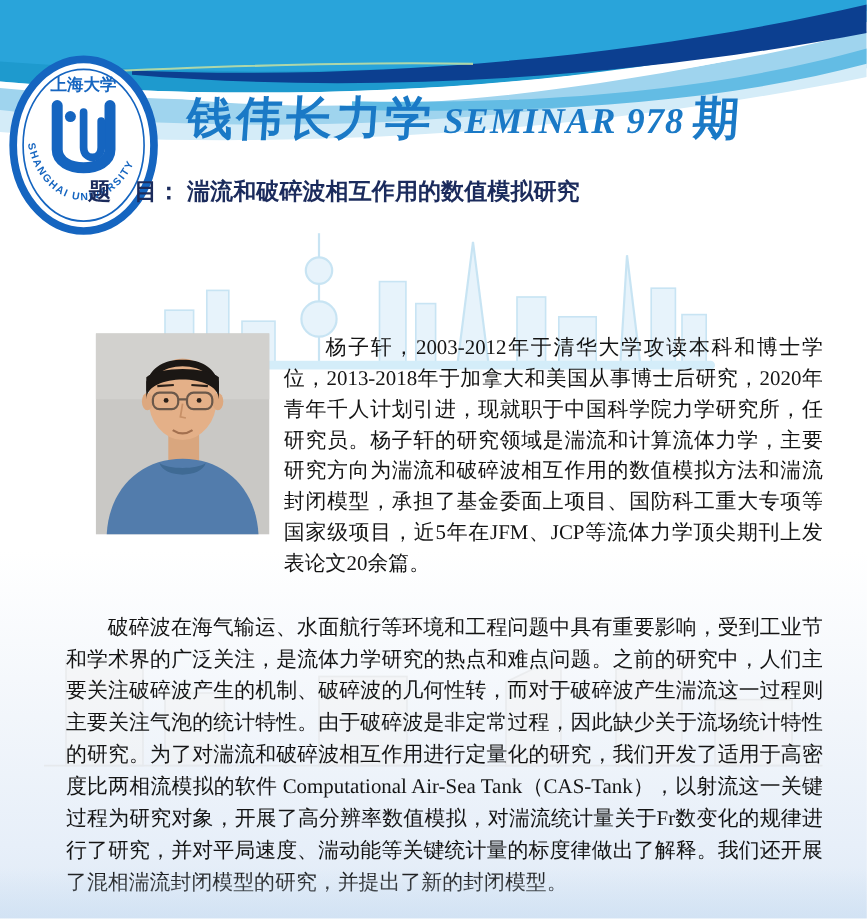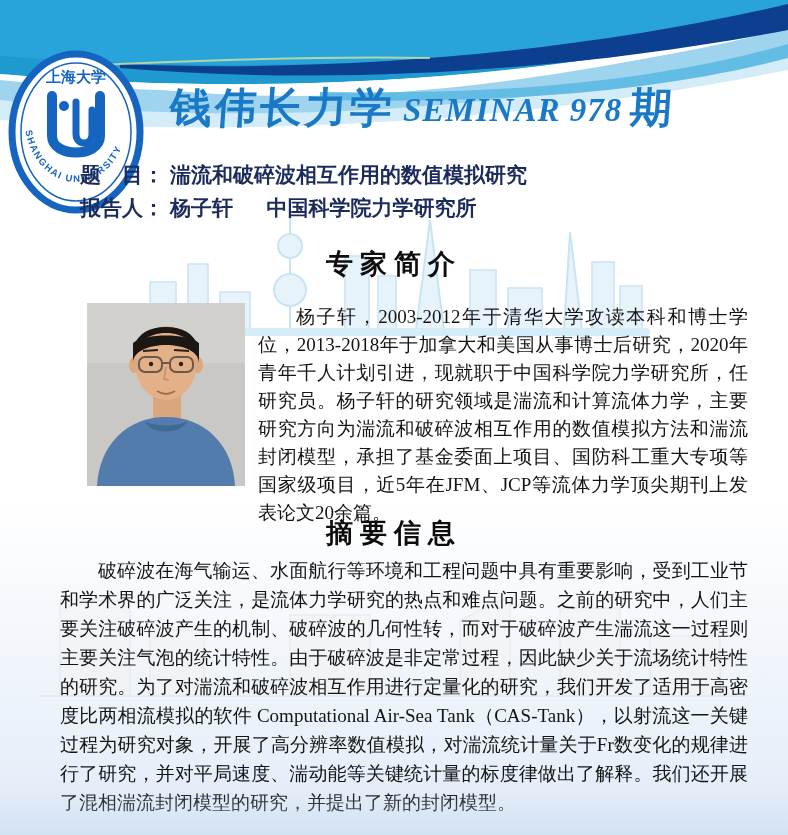--- a/index.html
+++ b/index.html
@@ -105,23 +105,20 @@
   <div class="main-title">
     <span class="title-cn">钱伟长力学</span>
     <span class="title-en"><span>SEMINAR</span> <span>978</span></span>
     <span class="title-cn">期</span>
   </div>
 
   <div class="talk-info">
     <div class="talk-line">
       <span class="talk-label">题　目：</span><span>湍流和破碎波相互作用的数值模拟研究</span>
     </div>
-    <div class="talk-line">
-      <span class="talk-label">报告人：</span><span>杨子轩</span><span class="affiliation">中国科学院力学研究所</span>
-    </div>
   </div>
 
   <div class="skyline-cyan">
     <svg width="510" height="140" viewBox="0 0 510 140" xmlns="http://www.w3.org/2000/svg">
       <g fill="#e3f2fb" stroke="#bfe0f2" stroke-width="1.5">
         <rect x="10" y="78" width="26" height="48"></rect>
         <rect x="48" y="60" width="20" height="66"></rect>
         <rect x="80" y="88" width="30" height="38"></rect>
         <rect x="205" y="52" width="24" height="74"></rect>
         <rect x="238" y="72" width="18" height="54"></rect>
@@ -148,21 +145,20 @@
         <rect x="110" y="70" width="54" height="66"></rect>
         <rect x="250" y="55" width="80" height="81"></rect>
         <path d="M420,136 L420,60 L470,36 L470,136 Z"></path>
         <rect x="520" y="48" width="60" height="88"></rect>
         <rect x="610" y="76" width="70" height="60"></rect>
         <line x1="0" y1="136" x2="708" y2="136"></line>
       </g>
     </svg>
   </div>
 
-  <div class="section-heading bio-heading">专家简介</div>
 
   <div class="bio-row">
     <div class="photo">
       <svg width="158" height="183" viewBox="0 0 158 183" xmlns="http://www.w3.org/2000/svg">
         <rect width="158" height="183" fill="#c9c8c5"></rect>
         <rect x="0" y="0" width="158" height="60" fill="#d2d1ce"></rect>
         <rect x="66" y="86" width="28" height="34" fill="#d9a67e"></rect>
         <path d="M10,183 C12,142 40,114 79,114 C118,114 146,142 148,183 Z" fill="#527cac"></path>
         <path d="M58,118 C62,132 96,132 100,118 C92,124 66,124 58,118 Z" fill="#3f6a94"></path>
         <ellipse cx="79" cy="60" rx="31" ry="37" fill="#e4b088"></ellipse>
@@ -179,19 +175,18 @@
         <circle cx="94" cy="61" r="2.2" fill="#2a2019"></circle>
         <line x1="56" y1="48" x2="71" y2="47" stroke="#2a2019" stroke-width="2"></line>
         <line x1="87" y1="47" x2="102" y2="48" stroke="#2a2019" stroke-width="2"></line>
         <path d="M79,64 L77,76 L82,77" fill="none" stroke="#c79067" stroke-width="1.6"></path>
         <path d="M70,88 C76,92 82,92 88,88" fill="none" stroke="#a3704f" stroke-width="2"></path>
       </svg>
     </div>
     <p class="bio-text">杨子轩，2003-2012年于清华大学攻读本科和博士学位，2013-2018年于加拿大和美国从事博士后研究，2020年青年千人计划引进，现就职于中国科学院力学研究所，任研究员。杨子轩的研究领域是湍流和计算流体力学，主要研究方向为湍流和破碎波相互作用的数值模拟方法和湍流封闭模型，承担了基金委面上项目、国防科工重大专项等国家级项目，近5年在JFM、JCP等流体力学顶尖期刊上发表论文20余篇。</p>
   </div>
 
-  <div class="section-heading abstract-heading">摘要信息</div>
 
   <p class="abstract-text">破碎波在海气输运、水面航行等环境和工程问题中具有重要影响，受到工业节和学术界的广泛关注，是流体力学研究的热点和难点问题。之前的研究中，人们主要关注破碎波产生的机制、破碎波的几何性转，而对于破碎波产生湍流这一过程则主要关注气泡的统计特性。由于破碎波是非定常过程，因此缺少关于流场统计特性的研究。为了对湍流和破碎波相互作用进行定量化的研究，我们开发了适用于高密度比两相流模拟的软件 Computational Air-Sea Tank（CAS-Tank），以射流这一关键过程为研究对象，开展了高分辨率数值模拟，对湍流统计量关于Fr数变化的规律进行了研究，并对平局速度、湍动能等关键统计量的标度律做出了解释。我们还开展了混相湍流封闭模型的研究，并提出了新的封闭模型。</p>
 
   <div class="bottom-fade"></div>
 
 </div>
 
 </body></html>

